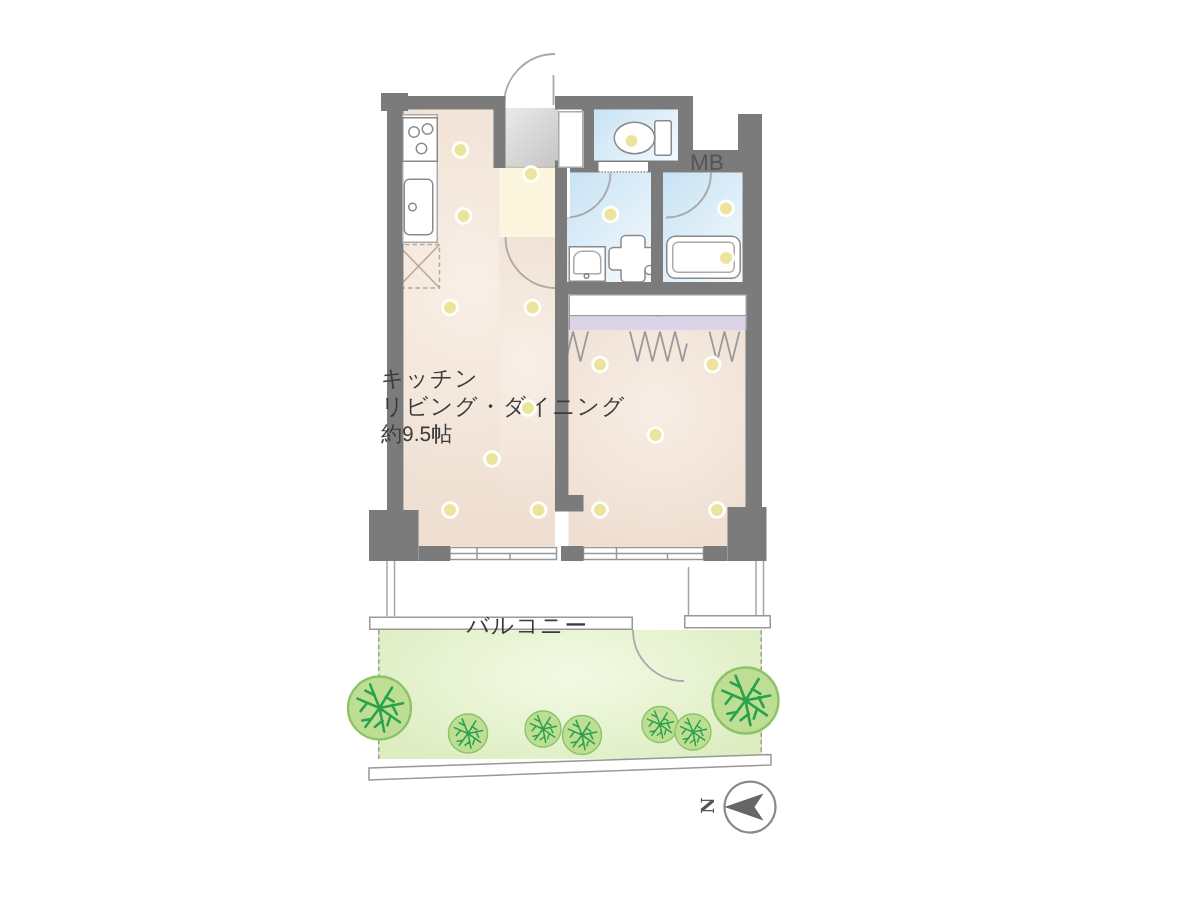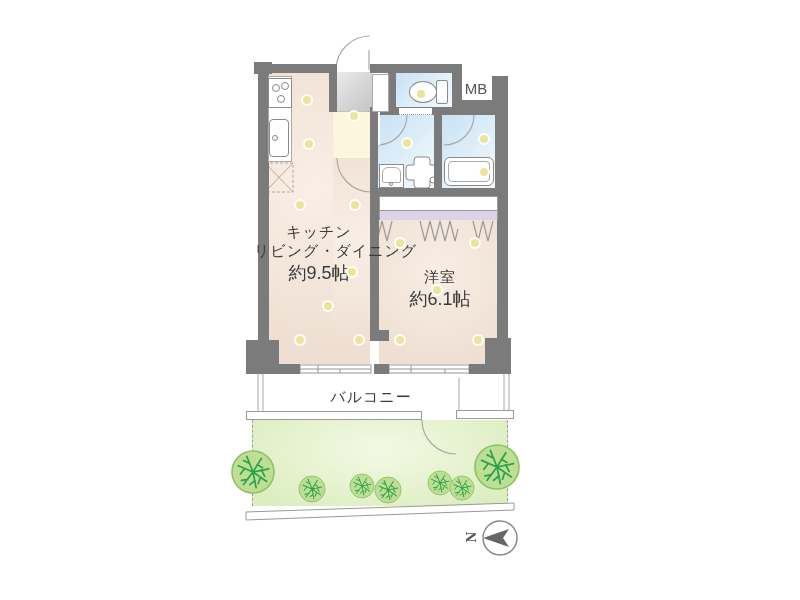--- a/index.html
+++ b/index.html
@@ -17,23 +17,23 @@
   .closet-band{position:absolute;background:#fff;border:1px solid #9a9a9a;box-sizing:border-box;}
   .closet-shelf{position:absolute;background:var(--closet,#ddd3e8);border-left:1px solid #9a9a9a;border-right:1px solid #9a9a9a;box-sizing:border-box;}
   .balcony-strip{position:absolute;background:#fff;border:1px solid #999;box-sizing:border-box;}
   .garden{position:absolute;background:radial-gradient(ellipse at 50% 35%, #f3f9e4 0%, var(--garden,#dcedc0) 90%);
           border-left:1px dashed #98a08e;border-right:1px dashed #98a08e;box-sizing:border-box;}
   
   .fx{position:absolute;background:#fff;border:1px solid #8a8a8a;box-sizing:border-box;}
   .fx-light{position:absolute;background:#fff;border:1px solid #aaa;box-sizing:border-box;}
   .burner{position:absolute;width:8px;height:8px;border:1px solid #888;border-radius:50%;background:#fff;box-sizing:border-box;}
   .dot{position:absolute;width:8px;height:8px;border-radius:50%;background:#ece49c;border:2px solid rgba(255,255,255,.95);box-sizing:content-box;}
-  .lbl{position:absolute;text-align:center;white-space:nowrap;}
+  .lbl{position:absolute;text-align:left;white-space:nowrap;margin-top:20px;}
   .lbl-room{font-size:15px;letter-spacing:1px;}
-  .lbl-size{font-size:18px;letter-spacing:0px;}
+  .lbl-size{font-size:14px;letter-spacing:0px;}
   .lbl-mb{font-size:15px;color:#555;letter-spacing:0px;}
   .compass-n{position:absolute;left:464px;top:529px;width:18px;height:16px;transform:rotate(-90deg);
              font-family:"DejaVu Serif","Liberation Serif",serif;font-weight:bold;font-size:12px;color:#555;text-align:center;}
   svg.overlay{position:absolute;left:0;top:0;pointer-events:none;}
   .thinline{position:absolute;background:#c8c0a8;}
 </style>
 </head>
 <body>
 
 <div id="canvas">
@@ -198,24 +198,20 @@
   <div class="fx-light" style="left:372px;top:74px;width:17px;height:38px;"></div>
 
   <div class="balcony-strip" style="left:246px;top:411px;width:176px;height:9px;"></div>
   <div class="balcony-strip" style="left:456px;top:410px;width:58px;height:9px;"></div>
 
   <div class="lbl lbl-room" style="left:254px;top:223px;width:130px;">
     <div>キッチン</div>
     <div>リビング・ダイニング</div>
     <div class="lbl-size">約9.5帖</div>
   </div>
-  <div class="lbl lbl-room" style="left:390px;top:268px;width:100px;">
-    <div>洋室</div>
-    <div class="lbl-size">約6.1帖</div>
-  </div>
   <div class="lbl lbl-room" style="left:311px;top:388px;width:120px;">バルコニー</div>
   <div class="lbl lbl-mb" style="left:460px;top:80px;width:32px;">MB</div>
   <div class="compass-n">N</div>
 
 <div class="dot" style="left: 301px; top: 94px;"></div>
     <div class="dot" style="left: 303px; top: 138px;"></div>
     <div class="dot" style="left: 294px; top: 199px;"></div>
     <div class="dot" style="left: 349px; top: 199px;"></div>
     <div class="dot" style="left: 348px; top: 110px;"></div>
     <div class="dot" style="left: 346px; top: 266px;"></div>

